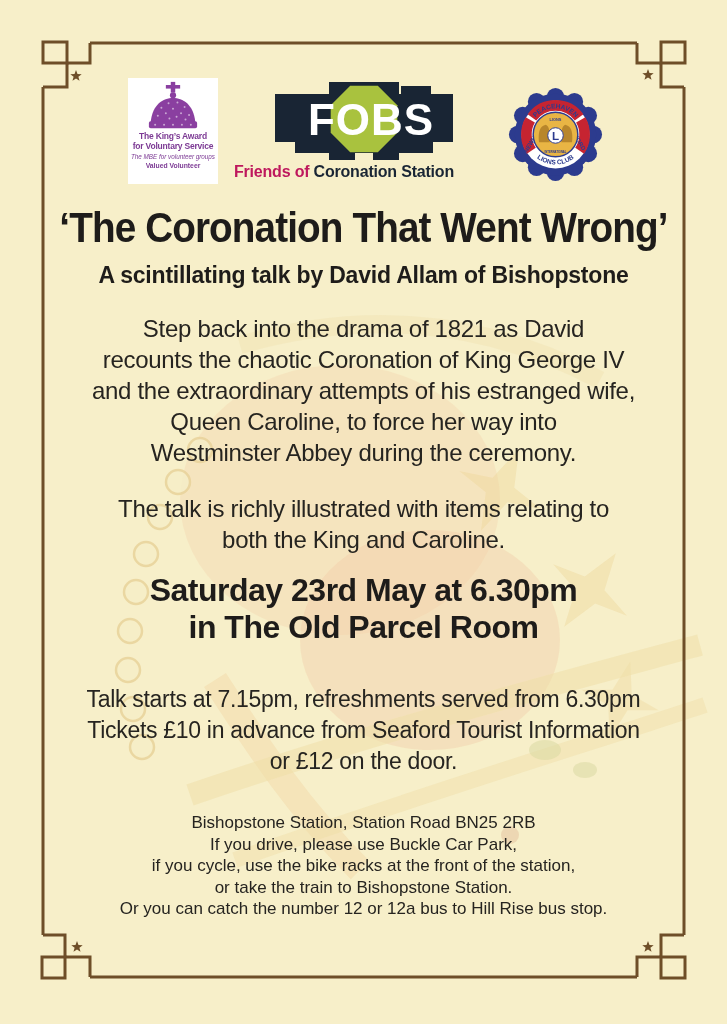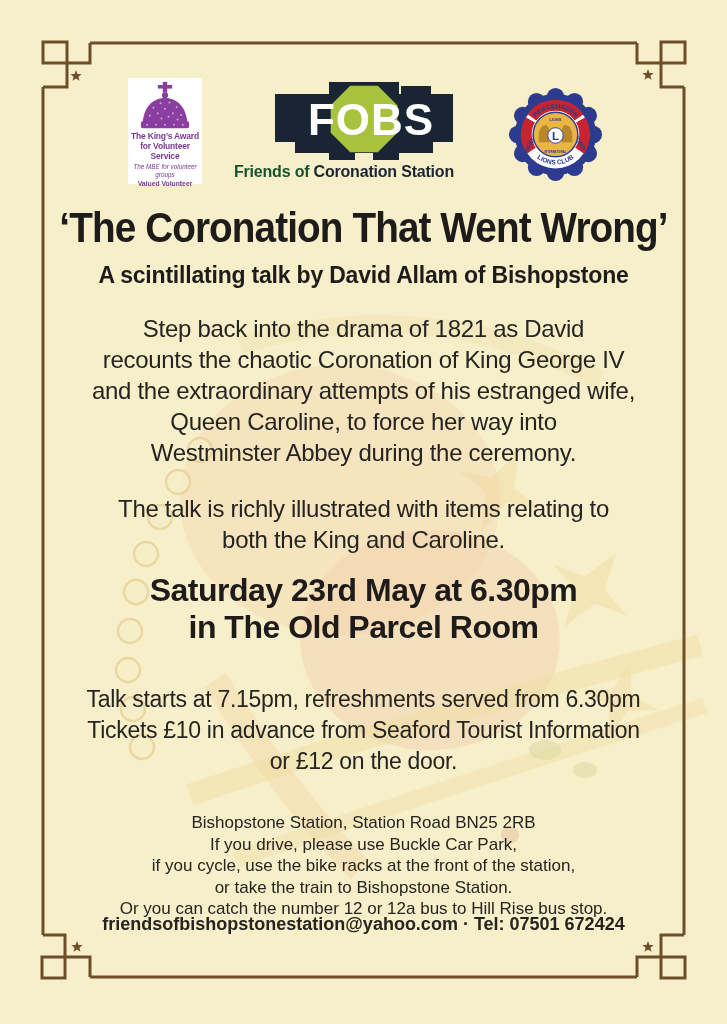--- a/index.html
+++ b/index.html
@@ -6,31 +6,31 @@
   body{width:727px;height:1024px;overflow:hidden;
        font-family:"Liberation Sans","DejaVu Sans",sans-serif;}
   .page{position:relative;width:727px;height:1024px;background:#f7efc9;overflow:hidden;}
 
   
   .watermark{position:absolute;left:0;top:250px;z-index:1;pointer-events:none;}
   .border-svg{position:absolute;left:0;top:0;z-index:3;pointer-events:none;}
   .content{position:absolute;left:0;top:0;width:727px;height:1024px;z-index:4;}
 
   
-  .kavs{position:absolute;left:128px;top:78px;width:74px;height:106px;background:#ffffff;
+  .kavs{position:absolute;left:128px;top:78px;width:90px;height:106px;background:#ffffff;
         text-align:center;color:#7c3a94;}
   .kavs svg{display:block;margin:3px auto 0 auto;}
   .kavs-l1,.kavs-l2{font-size:8.5px;font-weight:bold;line-height:10px;letter-spacing:-.2px;}
   .kavs-l3{font-size:6.3px;font-style:italic;line-height:8px;margin-top:2px;}
   .kavs-l4{font-size:6.8px;font-weight:bold;line-height:8px;margin-top:1px;}
 
   .fobs{position:absolute;left:234px;top:81px;width:260px;text-align:left;}
   .fobs svg{display:block;margin:0 auto;}
   .fobs-tagline{margin-top:2px;font-size:16px;font-weight:bold;white-space:nowrap;letter-spacing:-.2px;}
-  .fobs-tagline .green{color:#14532d;}
+  .fobs-tagline .green{color:#be185d;}
   .fobs-tagline .navy{color:#192534;}
 
   .lions{position:absolute;left:507px;top:86px;width:97px;height:97px;}
 
   
   .tblock{position:absolute;left:0;width:727px;text-align:center;color:#262420;margin:0;}
   .title{top:203px;font-size:43px;font-weight:bold;letter-spacing:-1px;white-space:nowrap;
          transform:scaleX(.9);transform-origin:50% 50%;color:#1e1c1a;}
   .subtitle{top:262px;font-size:23px;font-weight:bold;letter-spacing:-.2px;color:#1e1c1a;}
   .intro{top:313px;font-size:24px;line-height:31px;letter-spacing:-.3px;}
@@ -126,21 +126,21 @@
             <circle cx="39" cy="40" r="1.1"></circle>
             <circle cx="49" cy="43" r="1.1"></circle>
           <circle cx="15" cy="49" r="1.1"></circle>
             <circle cx="25" cy="49" r="1.1"></circle>
             <circle cx="35" cy="49" r="1.1"></circle>
           <circle cx="45" cy="49" r="1.1"></circle>
             <circle cx="55" cy="49" r="1.1"></circle>
         </g>
       </svg>
       <div class="kavs-l1">The King’s Award</div>
-      <div class="kavs-l2">for Volunteer Service</div>
+      <div class="kavs-l2">for Voluntary Service</div>
       <div class="kavs-l3">The MBE for volunteer groups</div>
       <div class="kavs-l4">Valued Volunteer</div>
     </div>
 
     <div class="fobs">
       <svg width="178" height="80" viewBox="0 0 178 80">
         <g fill="#192534">
           <rect x="0" y="13" width="178" height="48"></rect>
           <rect x="54" y="1" width="70" height="71"></rect>
           <rect x="54" y="70" width="26" height="9"></rect>
@@ -200,16 +200,15 @@
       <text x="50" y="69.5" text-anchor="middle" font-size="2.8" font-weight="bold" fill="#2c3b8e">INTERNATIONAL</text>
     </svg>
 
     <h1 class="tblock title">‘The Coronation That Went Wrong’</h1>
     <h2 class="tblock subtitle">A scintillating talk by David Allam of Bishopstone</h2>
     <p class="tblock intro">Step back into the drama of 1821 as David<br>recounts the chaotic Coronation of King George IV<br>and the extraordinary attempts of his estranged wife,<br>Queen Caroline, to force her way into<br>Westminster Abbey during the ceremony.</p>
     <p class="tblock illustrated">The talk is richly illustrated with items relating to<br>both the King and Caroline.</p>
     <h3 class="tblock datetime">Saturday 23rd May at 6.30pm<br>in The Old Parcel Room</h3>
     <p class="tblock tickets">Talk starts at 7.15pm, refreshments served from 6.30pm<br>Tickets £10 in advance from Seaford Tourist Information<br>or £12 on the door.</p>
     <p class="tblock directions">Bishopstone Station, Station Road BN25 2RB<br>If you drive, please use Buckle Car Park,<br>if you cycle, use the bike racks at the front of the station,<br>or take the train to Bishopstone Station.<br>Or you can catch the number 12 or 12a bus to Hill Rise bus stop.</p>
-    <p class="tblock contact">friendsofbishopstonestation@yahoo.com · Tel: 07501 672424</p>
 
   </div>
 </div>
 
 </body></html>

